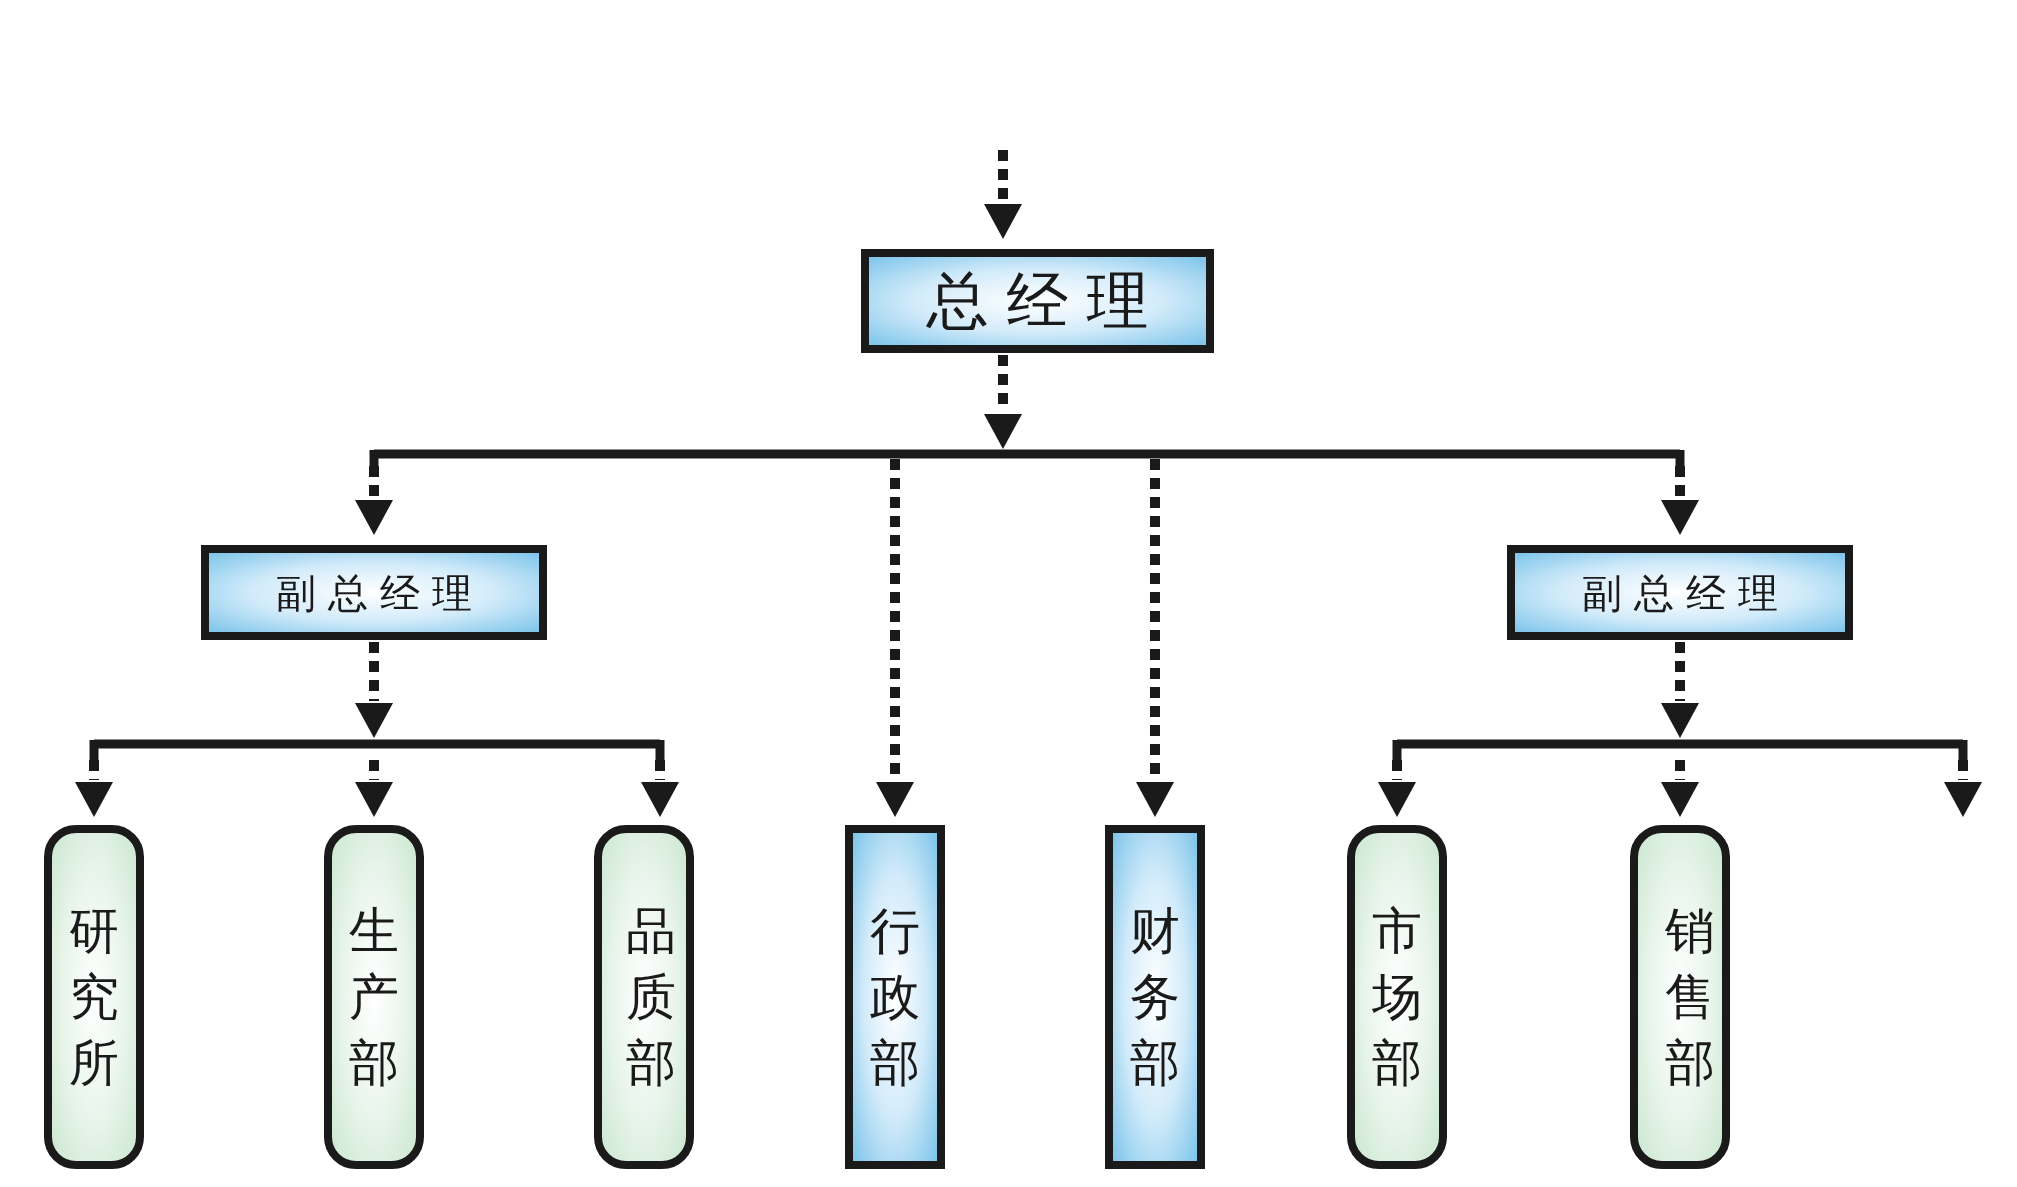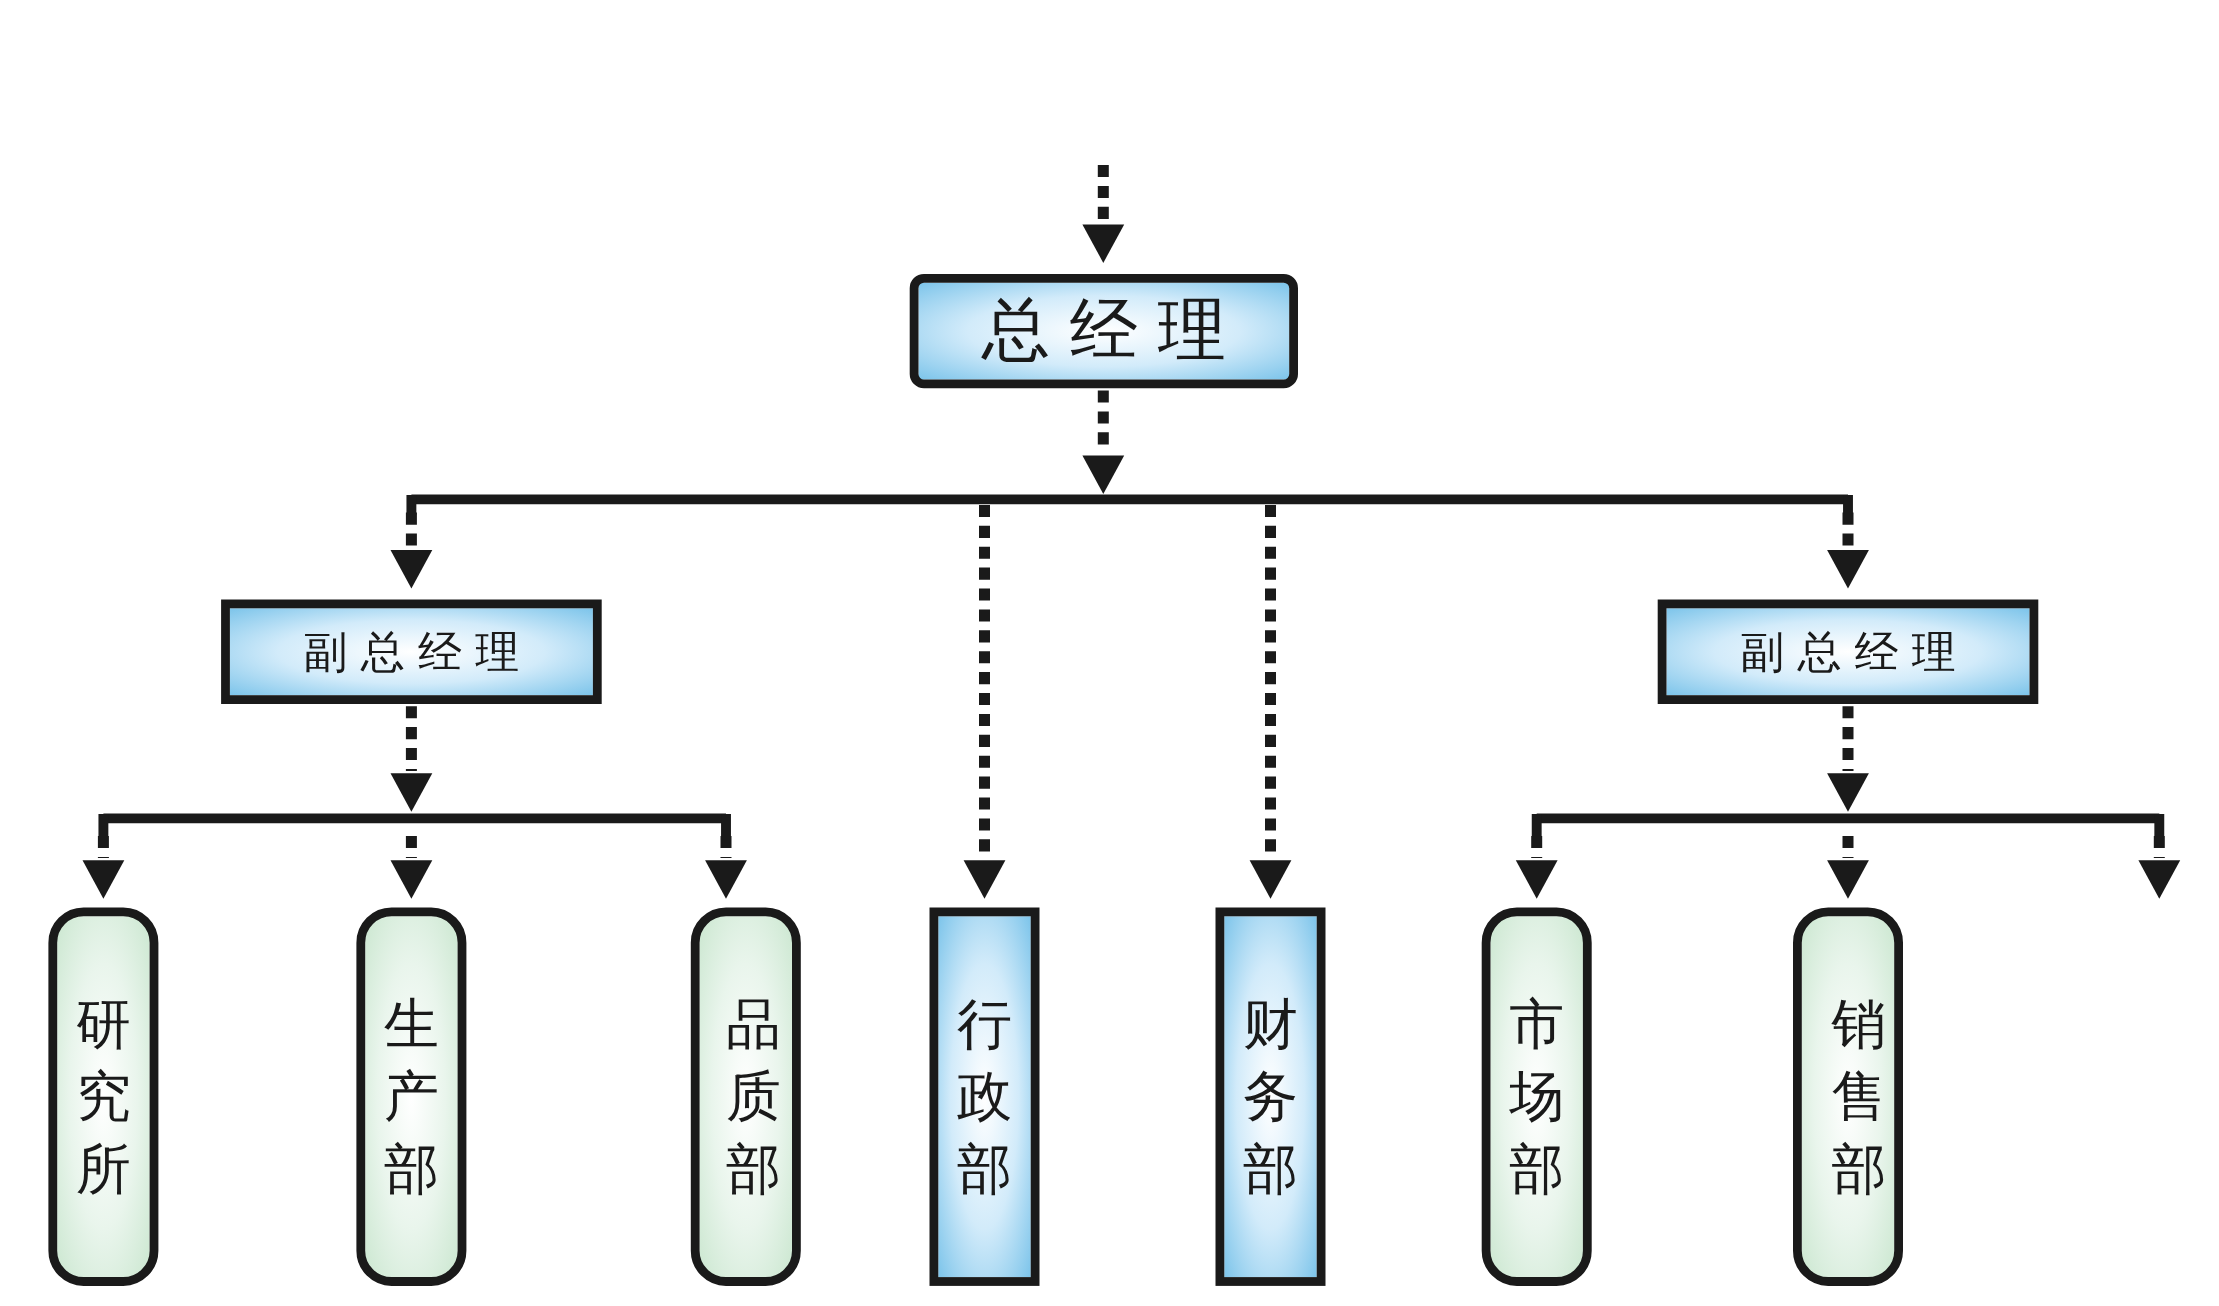--- a/index.html
+++ b/index.html
@@ -94,38 +94,38 @@
     <polygon points="1661,703 1699,703 1680,738"></polygon>
     <polygon points="75,782 113,782 94,817"></polygon>
     <polygon points="355,782 393,782 374,817"></polygon>
     <polygon points="641,782 679,782 660,817"></polygon>
     <polygon points="1378,782 1416,782 1397,817"></polygon>
     <polygon points="1661,782 1699,782 1680,817"></polygon>
     <polygon points="1944,782 1982,782 1963,817"></polygon>
   </svg>
 
 
-  <div class="node box-h fill-blue" style="left:827px;top:249px;border-radius:13px;">
+  <div class="node box-h fill-blue" style="left:861px;top:249px;">
     <span class="label">总经理</span>
   </div>
 
   <div class="node box-h sm fill-blue" style="left:201px;top:545px;">
     <span class="label">副总经理</span>
   </div>
   <div class="node box-h sm fill-blue" style="left:1507px;top:545px;">
     <span class="label">副总经理</span>
   </div>
 
   <div class="node box-v fill-green" style="left:44px;top:825px;">
     <span class="label">研究所</span>
   </div>
   <div class="node box-v fill-green" style="left:324px;top:825px;">
     <span class="label">生产部</span>
   </div>
-  <div class="node box-v fill-green" style="left:628px;top:825px;padding-left:14px;">
+  <div class="node box-v fill-green" style="left:594px;top:825px;padding-left:14px;">
     <span class="label">品质部</span>
   </div>
   <div class="node box-v fill-blue" style="left:845px;top:825px;">
     <span class="label">行政部</span>
   </div>
   <div class="node box-v fill-blue" style="left:1105px;top:825px;">
     <span class="label">财务部</span>
   </div>
   <div class="node box-v fill-green" style="left:1347px;top:825px;">
     <span class="label">市场部</span>

